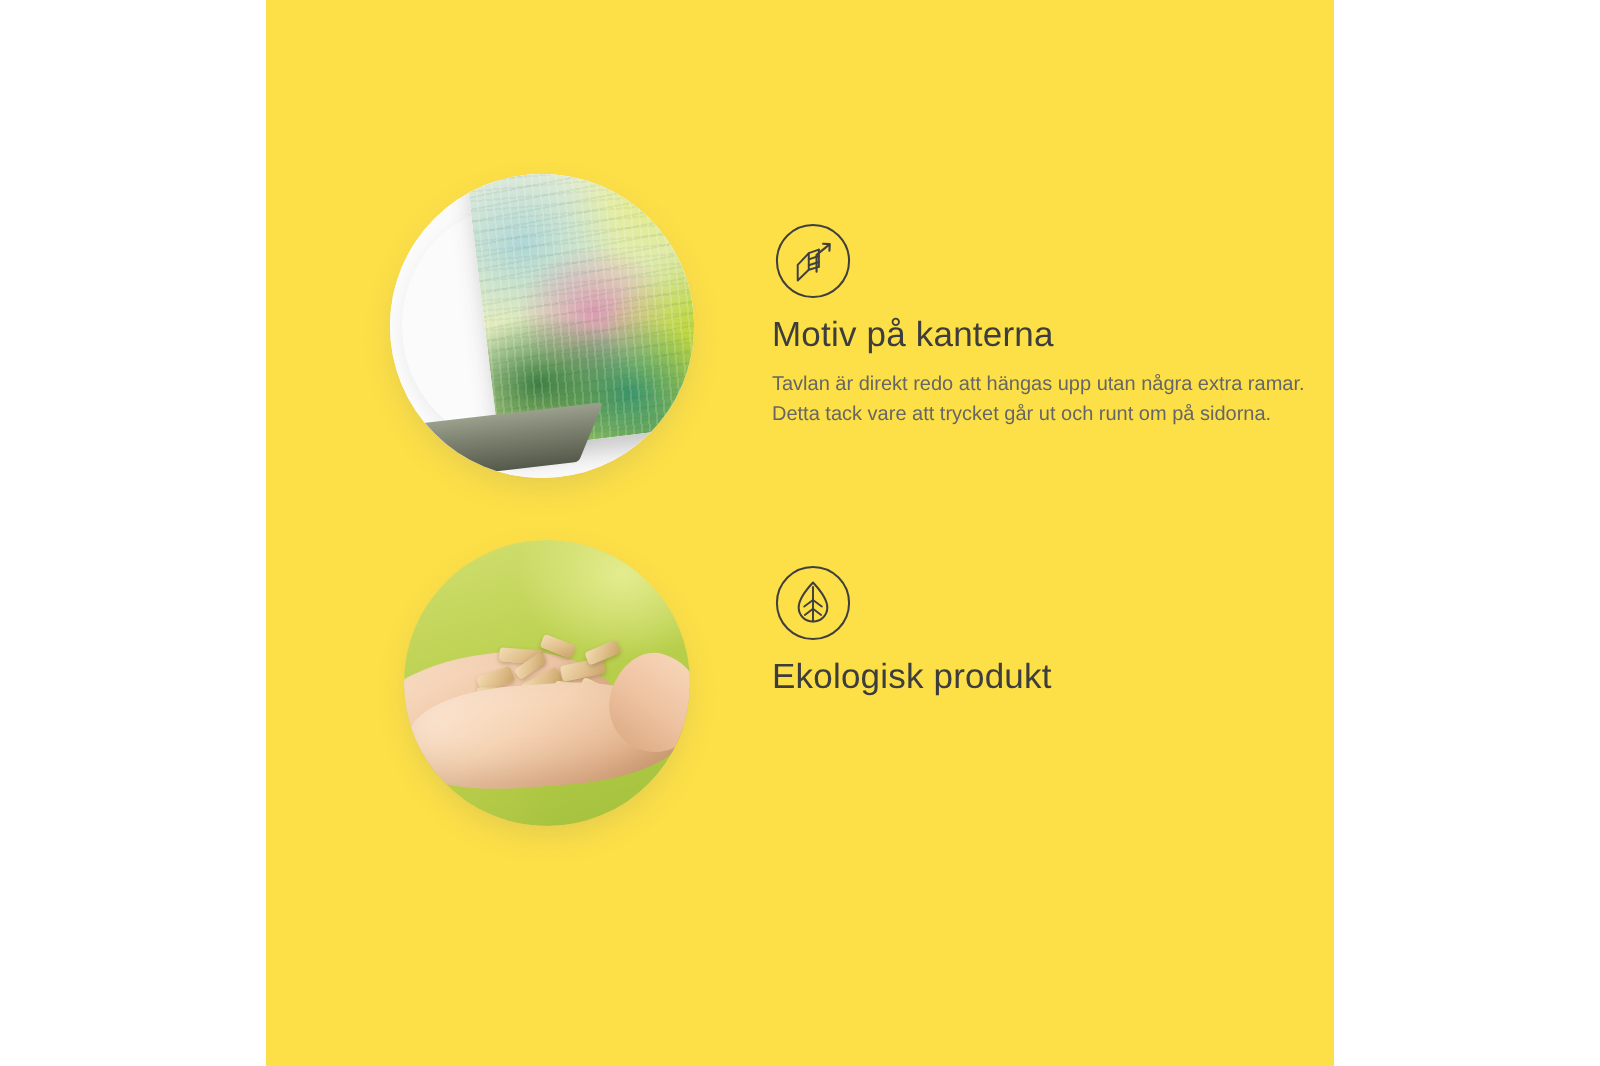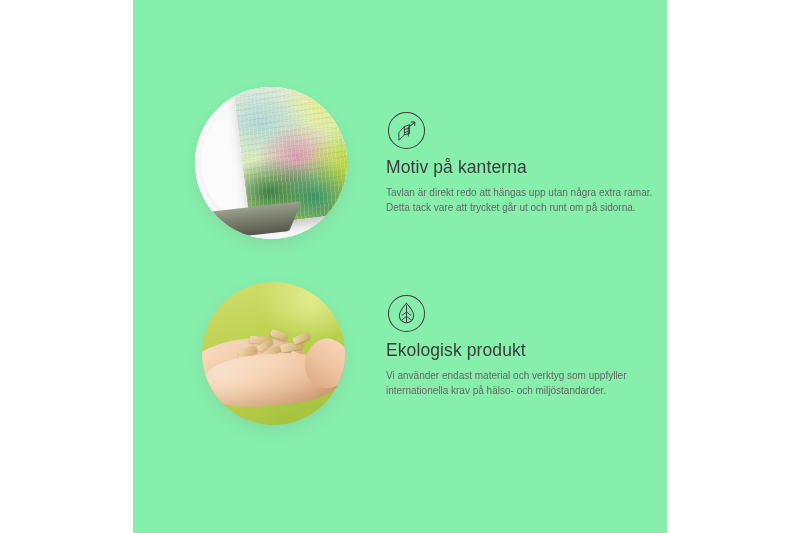--- a/index.html
+++ b/index.html
@@ -20,30 +20,30 @@
     background: #ffffff;
   }
 
   
   .panel {
     position: absolute;
     left: 133px;
     top: 0;
     width: 534px;
     height: 533px;
-    background: #86efac;
+    background: #fde047;
   }
 
   
   .feature {
     position: absolute;
     display: block;
   }
   .feature-1 { left: 0px;  top: 75px;  width: 534px; height: 180px; }
-  .feature-2 { left: 0px;  top: 258px; width: 546px; height: 180px; }
+  .feature-2 { left: 0px;  top: 246px; width: 546px; height: 180px; }
 
   
   .photo-wrap {
     position: absolute;
     border-radius: 50%;
     overflow: hidden;
   }
   .photo-1 {
     left: 62px;
     top: 12px;
@@ -275,18 +275,17 @@
           <path d="M24 14.2 L24 35.4" stroke="#3f3f3f" stroke-width="1.2" stroke-linecap="round"></path>
           <path d="M24 22.2 L18.6 26.2" stroke="#3f3f3f" stroke-width="1.15" stroke-linecap="round"></path>
           <path d="M24 22.2 L29.4 26.2" stroke="#3f3f3f" stroke-width="1.15" stroke-linecap="round"></path>
           <path d="M24 27.6 L19.0 31.4" stroke="#3f3f3f" stroke-width="1.15" stroke-linecap="round"></path>
           <path d="M24 27.6 L29.0 31.4" stroke="#3f3f3f" stroke-width="1.15" stroke-linecap="round"></path>
         </svg>
       </div>
 
       <div class="text-col text-2">
         <div class="feature-title">Ekologisk produkt</div>
-        <div class="feature-body">Vi använder endast material och verktyg som uppfyller internationella krav på hälso- och miljöstandarder.</div>
       </div>
     </div>
 
   </div>
 </div>
 
 </body></html>

